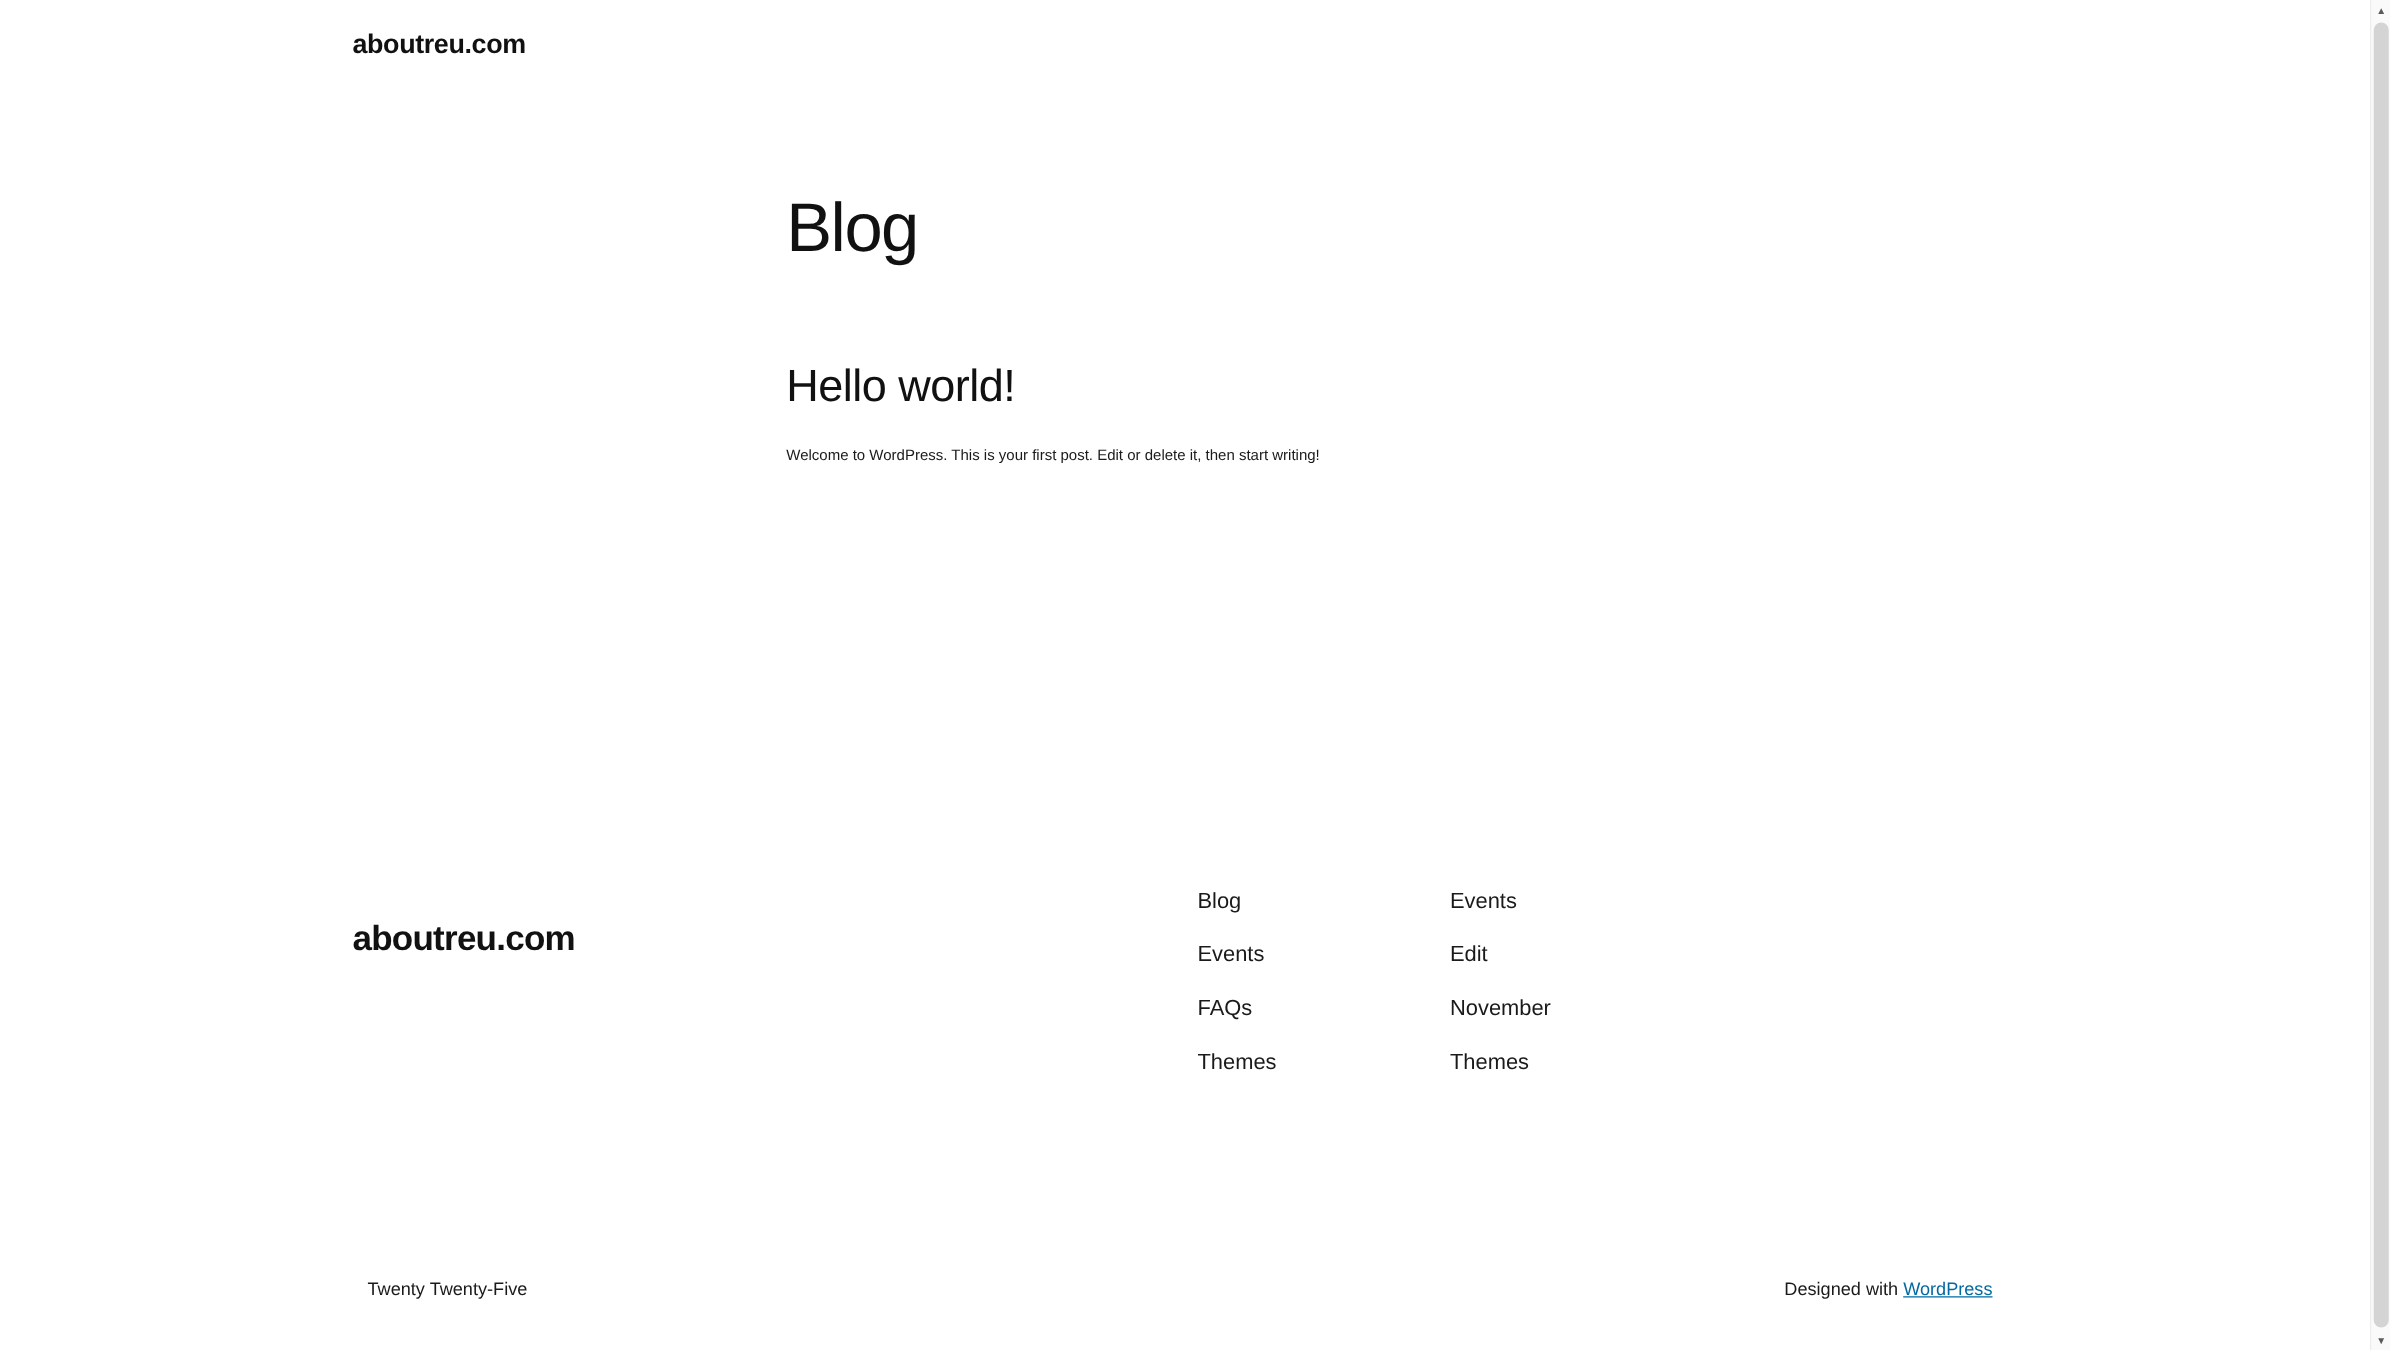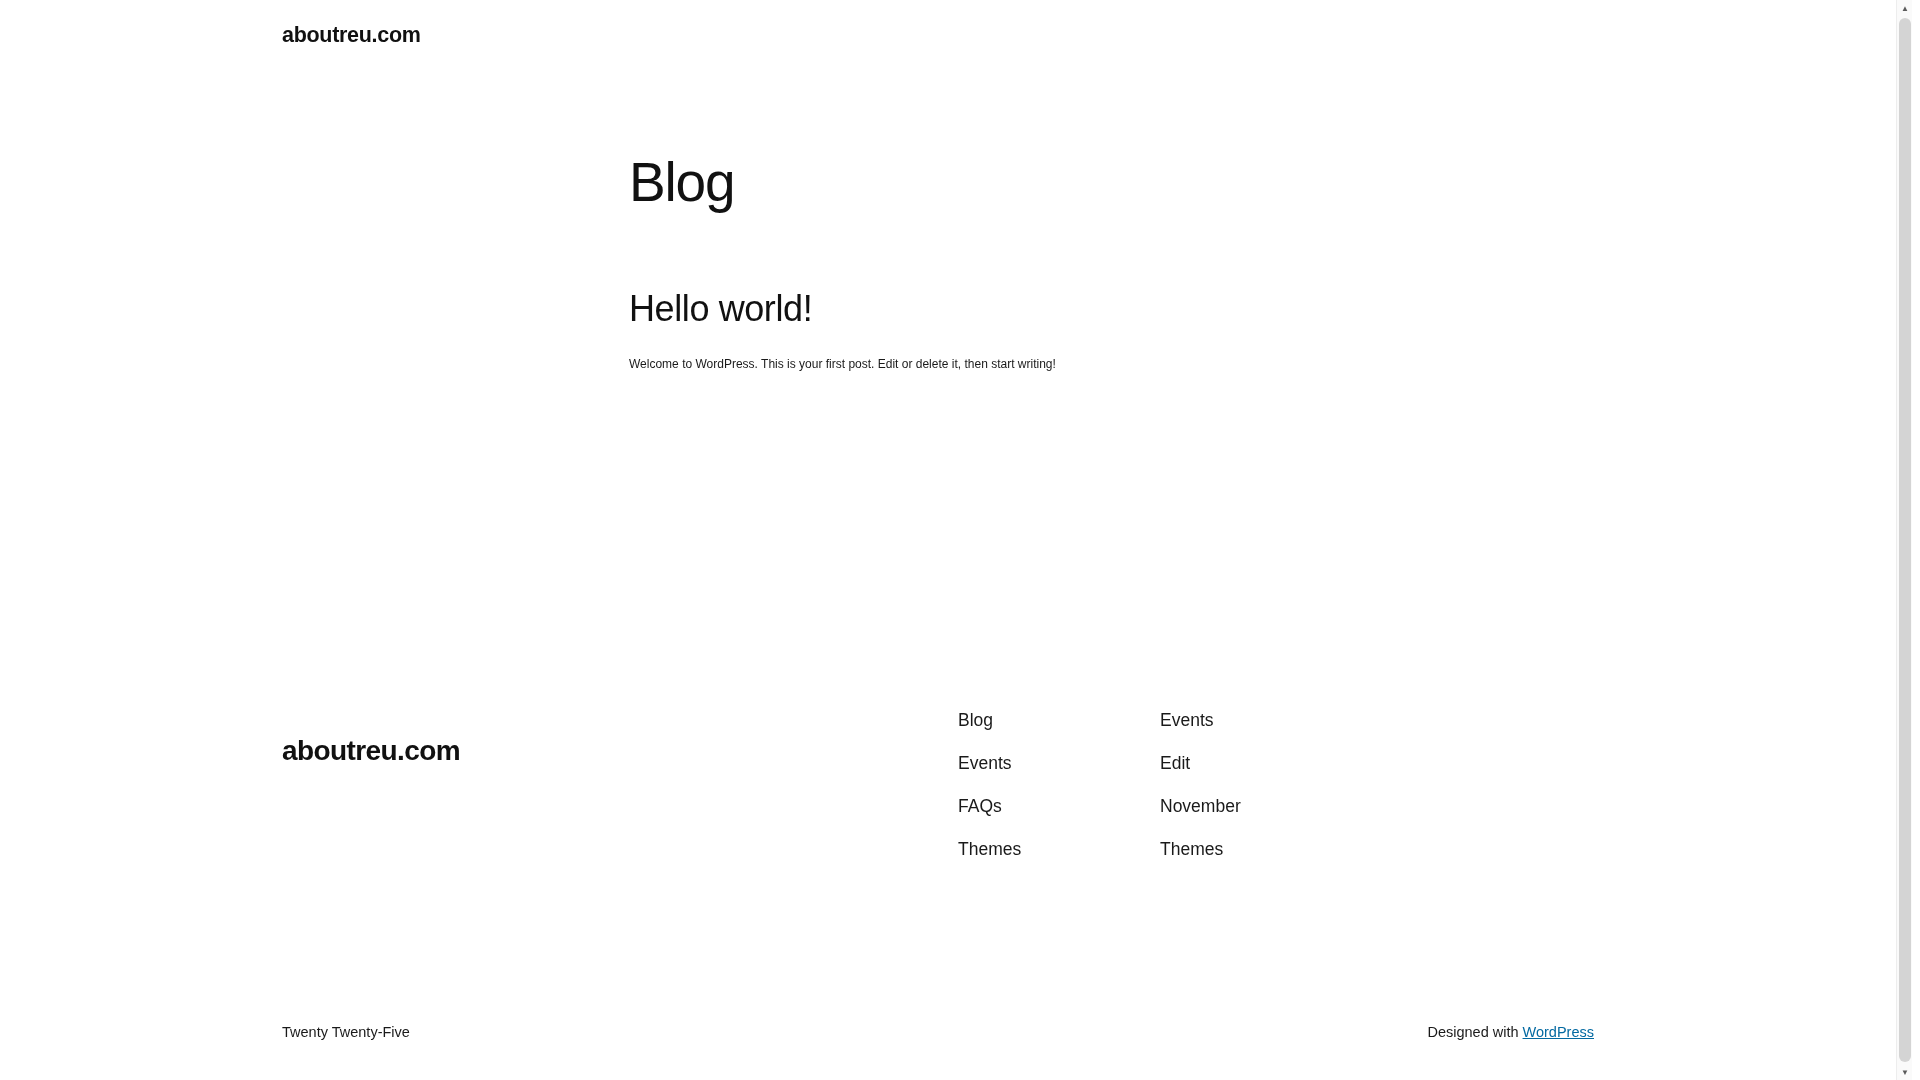--- a/index.html
+++ b/index.html
@@ -122,21 +122,21 @@
     line-height: 1.2;
     color: #1a1a1a;
     text-decoration: none;
     margin-bottom: 22px;
     cursor: pointer;
     width: fit-content;
   }
 
   .footer-bottom {
     position: absolute;
-    left: 282px;
+    left: 294px;
     right: 282px;
     top: 314px;
     display: flex;
     align-items: baseline;
     justify-content: space-between;
   }
   .footer-theme {
     font-size: 14.5px;
     color: #1a1a1a;
   }

